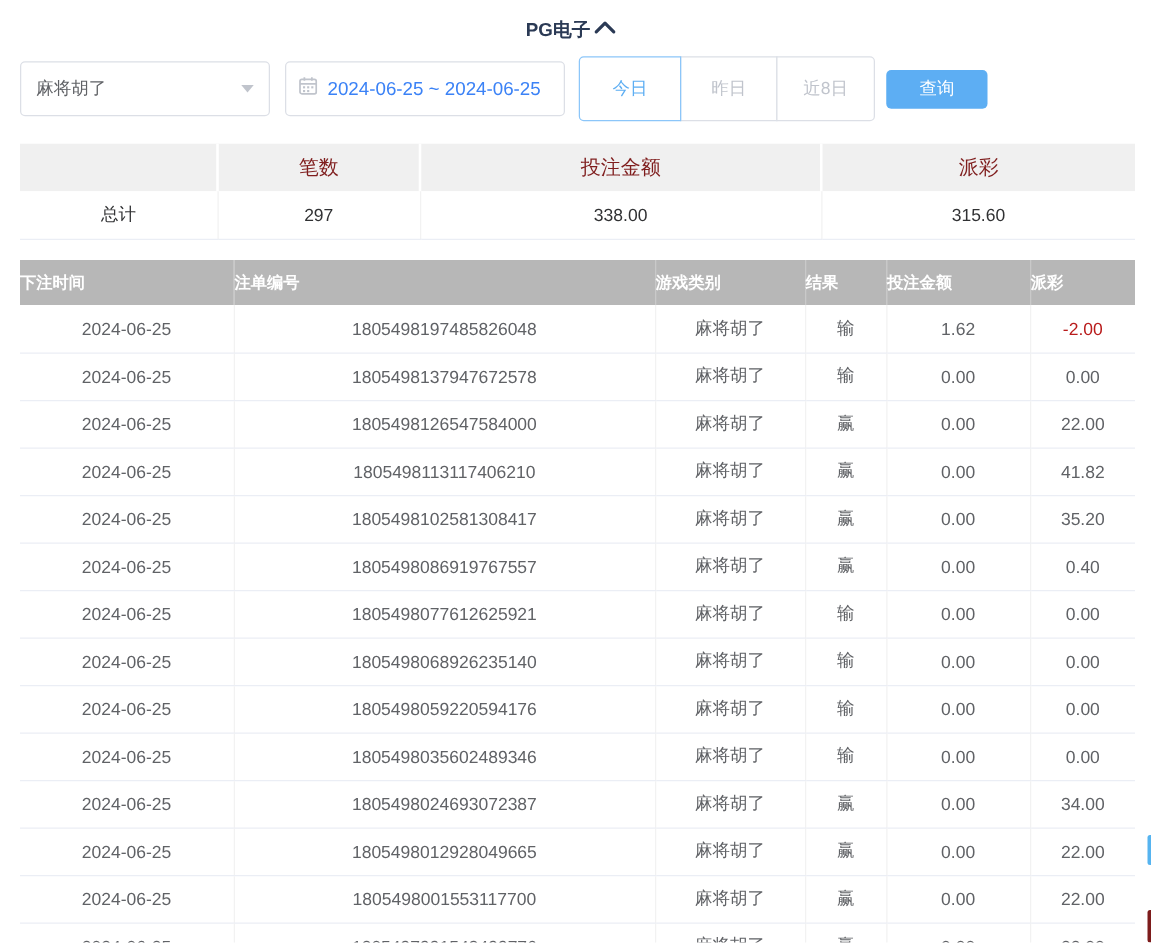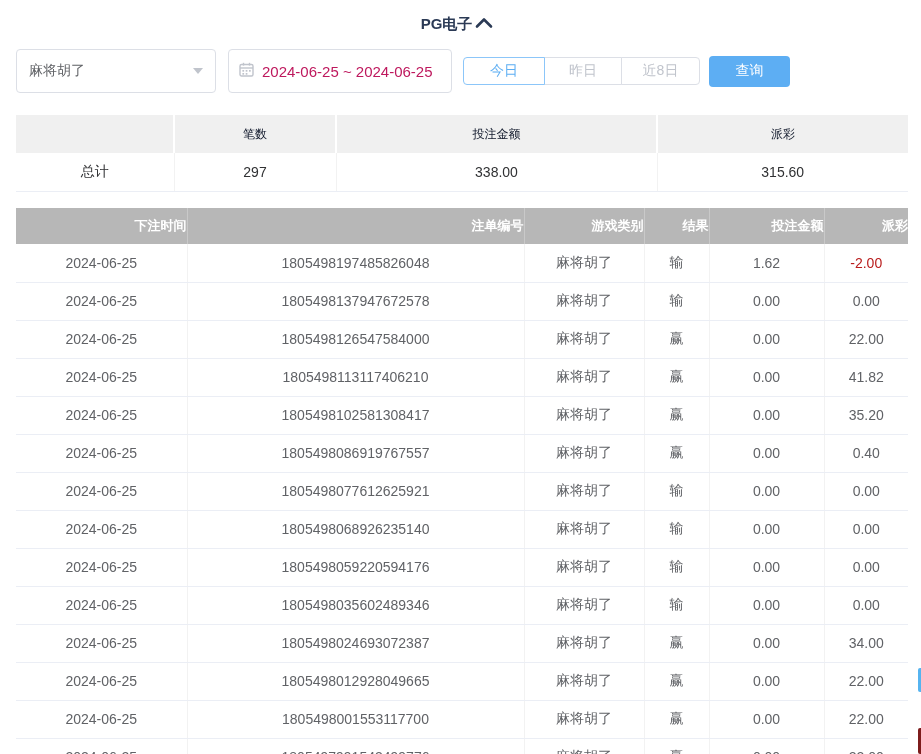--- a/index.html
+++ b/index.html
@@ -21,55 +21,55 @@
   .select-box {
     width:200px; height:44px; border:1px solid #dcdfe6; border-radius:4px; background:#fff;
     display:flex; align-items:center; justify-content:space-between; padding:0 12px; cursor:pointer;
   }
   .select-box .sel-text { font-size:14px; color:#606266; }
   .caret-down { width:0; height:0; border-left:5px solid transparent; border-right:5px solid transparent; border-top:6px solid #c0c4cc; }
   .date-box {
     width:224px; height:44px; border:1px solid #dcdfe6; border-radius:4px; background:#fff;
     display:flex; align-items:center; padding:0 10px; margin-left:12px; cursor:pointer;
   }
-  .date-box .date-text { font-size:15px; color:#be185d; margin-left:8px; white-space:nowrap; }
+  .date-box .date-text { font-size:15px; color:#3b82f6; margin-left:8px; white-space:nowrap; }
   .quick-group { display:flex; margin-left:11px; }
   .quick-btn {
-    height:28px; background:#fff; border:1px solid #dcdfe6; font-size:14px; color:#c0c4cc;
+    height:52px; background:#fff; border:1px solid #dcdfe6; font-size:14px; color:#c0c4cc;
     cursor:pointer; margin-left:-1px; position:relative; padding:0;
     font-family:"Liberation Sans","DejaVu Sans",sans-serif;
   }
   .quick-btn:first-child { margin-left:0; border-radius:4px 0 0 4px; }
   .quick-btn:last-child { border-radius:0 4px 4px 0; }
   .quick-btn.active { color:#5daef3; border-color:#8cc6f9; z-index:2; }
   .qb-1 { width:82px; } .qb-2 { width:78px; } .qb-3 { width:79px; }
   .query-btn {
     width:81px; height:31px; margin-left:9px; background:#5daef3; color:#fff; border:none;
     border-radius:4px; font-size:14px; cursor:pointer;
     font-family:"Liberation Sans","DejaVu Sans",sans-serif;
   }
 
   
   .summary-table { position:absolute; left:16px; top:115px; width:892px; border-collapse:collapse; table-layout:fixed; }
   .summary-table th {
-    background:#f0f0f0; height:38px; font-size:12px; font-weight:normal; color:#0f172a;
+    background:#f0f0f0; height:38px; font-size:16px; font-weight:normal; color:#7f1d1d;
     text-align:center; border-right:2px solid #fff;
   }
   .summary-table th:last-child { border-right:none; }
   .summary-table td {
     background:#fff; height:38px; font-size:14px; color:#303133; text-align:center;
     border-right:1px solid #f2f2f2; border-bottom:1px solid #ebeef5;
   }
   .summary-table td:last-child { border-right:none; }
 
   
   .bet-table { position:absolute; left:16px; top:208px; width:892px; border-collapse:collapse; table-layout:fixed; }
   .bet-table th {
     background:#b7b7b7; color:#fff; height:36px; font-size:13px; font-weight:bold;
-    text-align:right; border-right:1px solid #c9c9c9;
+    text-align:left; border-right:1px solid #c9c9c9;
   }
   .bet-table th:last-child { border-right:none; }
   .bet-table td {
     height:38px; font-size:14px; color:#606266; text-align:center; background:#fff;
     border-right:1px solid #f2f2f2; border-bottom:1px solid #ebeef5;
     white-space:nowrap; overflow:hidden;
   }
   .bet-table td:last-child { border-right:none; }
   .bet-table td.neg { color:#b91c1c; }
 

